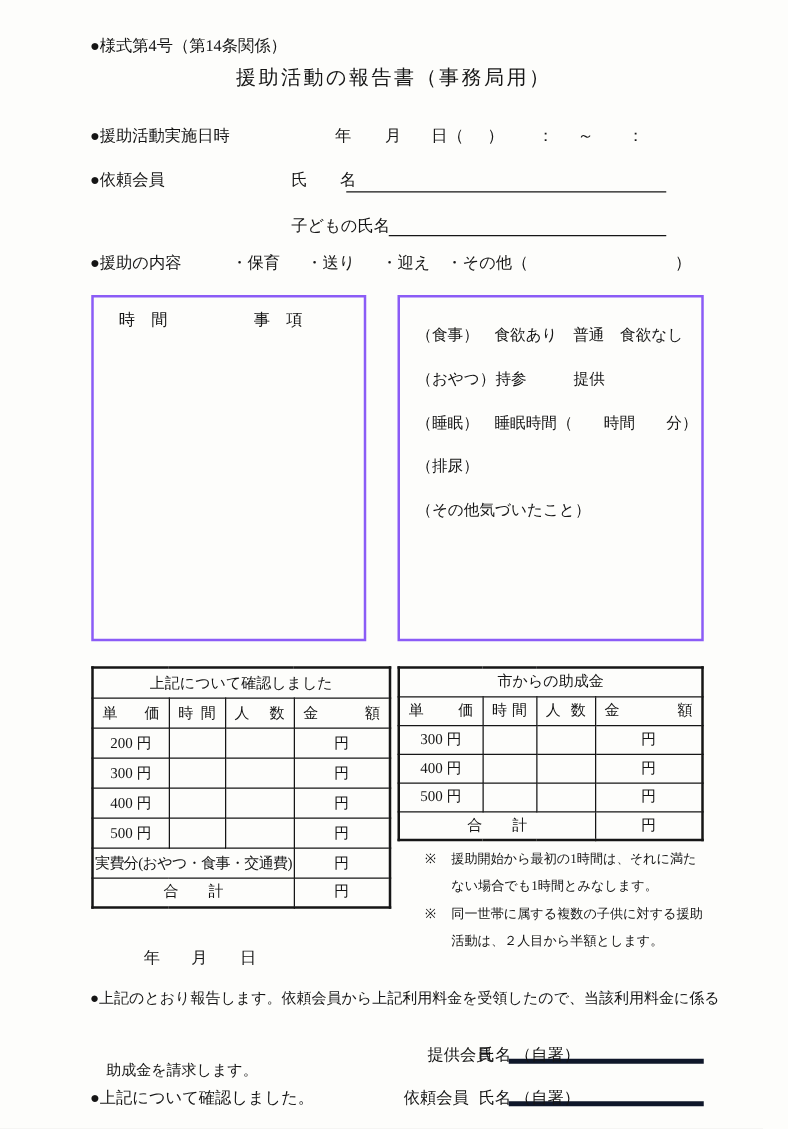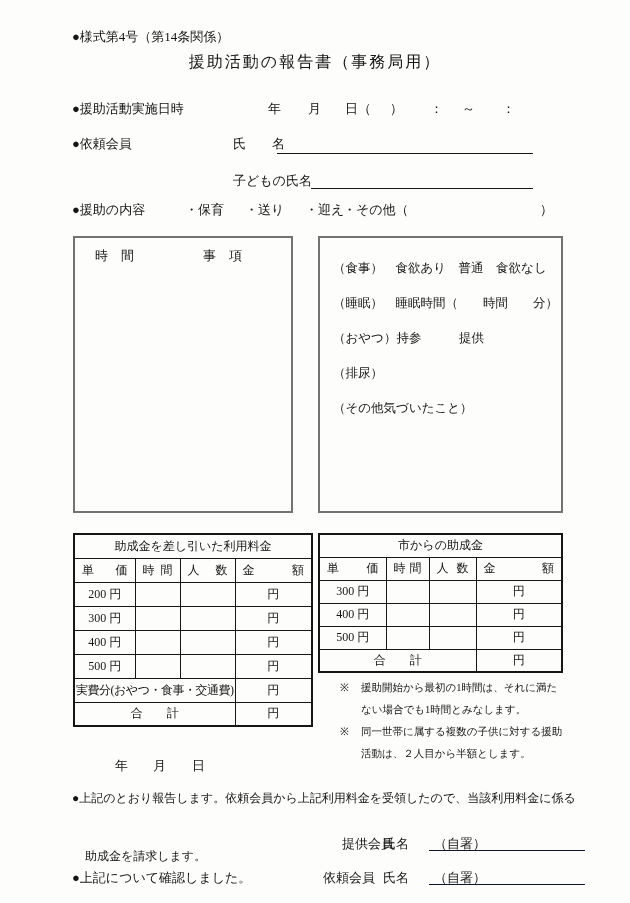--- a/index.html
+++ b/index.html
@@ -7,40 +7,40 @@
   .page {
     position:relative; width:630px; height:903px; margin:0 auto;
     background:#fdfdfb; color:#151515;
     font-family:"Liberation Serif","DejaVu Serif",serif;
     font-size:13px; overflow:hidden;
   }
   .abs { position:absolute; white-space:nowrap; }
   .page-title { position:absolute; left:0; right:0; top:52px; text-align:center;
     font-size:16px; letter-spacing:2px; }
   .fill-line { position:absolute; border-bottom:1px solid #161616; }
-  .box { position:absolute; border:2px solid #737373; background:transparent; }
+  .box { position:absolute; border:2px solid #8b5cf6; background:transparent; }
   .cond-lines { padding:13px 0 0 13px; line-height:35px; font-size:12.5px; white-space:nowrap; }
   .cond-lines div { white-space:nowrap; }
   table.grid { position:absolute; border-collapse:collapse; table-layout:fixed;
     border:2px solid #161616; }
   table.grid td { border:1px solid #161616; font-size:12px; text-align:center;
     padding:0; overflow:hidden; }
   table.fee tr { height:24px; }
   table.subsidy tr { height:23px;margin-top:12px; }
   td.amt { text-align:right; padding-right:6px; }
   td.tight { font-size:11px; letter-spacing:-0.5px; white-space:nowrap; }
   .jh { display:flex; justify-content:space-between; padding:0 7px; }
   .notes { position:absolute; left:340px; top:677px; width:226px; }
   .note { display:flex; font-size:10.5px; line-height:22px; }
   .note .marker { width:21px; flex:none; }
   .note .ntext { flex:1; }
   .report { position:absolute; left:72px; top:787px; font-size:12px; line-height:22px; }
   .report .l2 { padding-left:13px;margin-top:36px; }
-  .sign-line { position:absolute; border-bottom:1px solid #0f172a; height:16px;
-    padding-left:5px; white-space:nowrap;margin-left:22px; }
+  .sign-line { position:absolute; border-bottom:4px solid #0f172a; height:16px;
+    padding-left:5px; white-space:nowrap; }
 </style>
 </head>
 <body>
 
 <div class="page">
 
   <div class="abs" style="left:72px; top:28px;">●様式第4号（第14条関係）</div>
   <div class="page-title">援助活動の報告書（事務局用）</div>
 
   <span class="abs" style="left:72px; top:100px;">●援助活動実施日時</span>
@@ -55,48 +55,48 @@
   <span class="abs" style="left:72px; top:135px;">●依頼会員</span>
   <span class="abs" style="left:233px; top:135px;">氏　　名</span>
   <span class="fill-line" style="left:277px; top:139px; width:256px; height:15px;"></span>
   <span class="abs" style="left:233px; top:172px;">子どもの氏名</span>
   <span class="fill-line" style="left:311px; top:174px; width:222px; height:15px;"></span>
 
   <span class="abs" style="left:72px; top:201px;">●援助の内容</span>
   <span class="abs" style="left:185px; top:201px;">・保育</span>
   <span class="abs" style="left:245px; top:201px;">・送り</span>
   <span class="abs" style="left:305px; top:201px;">・迎え</span>
-  <span class="abs" style="left:343px; top:201px;">・その他（</span>
+  <span class="abs" style="left:357px; top:201px;">・その他（</span>
   <span class="abs" style="left:540px; top:201px;">）</span>
 
   <div class="box" style="left:73px; top:236px; width:220px; height:277px;">
     <span class="abs" style="left:20px; top:9px;">時　間</span>
     <span class="abs" style="left:128px; top:9px;">事　項</span>
   </div>
 
   <div class="box" style="left:318px; top:236px; width:245px; height:277px;">
     <div class="cond-lines">
       <div>（食事）　食欲あり　普通　食欲なし</div>
+      <div>（おやつ）持参　　　提供</div>
       <div>（睡眠）　睡眠時間（　　時間　　分）</div>
-      <div>（おやつ）持参　　　提供</div>
       <div>（排尿）</div>
       <div>（その他気づいたこと）</div>
     </div>
   </div>
 
   <table class="grid fee" style="left:73px; top:533px; width:240px;">
     <colgroup>
         <col style="width:61px">
         <col style="width:45px">
         <col style="width:55px">
         <col>
       </colgroup>
     <tbody>
         <tr>
-      <td colspan="4">助成金を差し引いた利用料金</td>
+      <td colspan="4">上記について確認しました</td>
     </tr>
     <tr>
       <td>
             <div class="jh">
               <span>単</span>
               <span>価</span>
             </div>
           </td>
       <td>
             <div class="jh">

